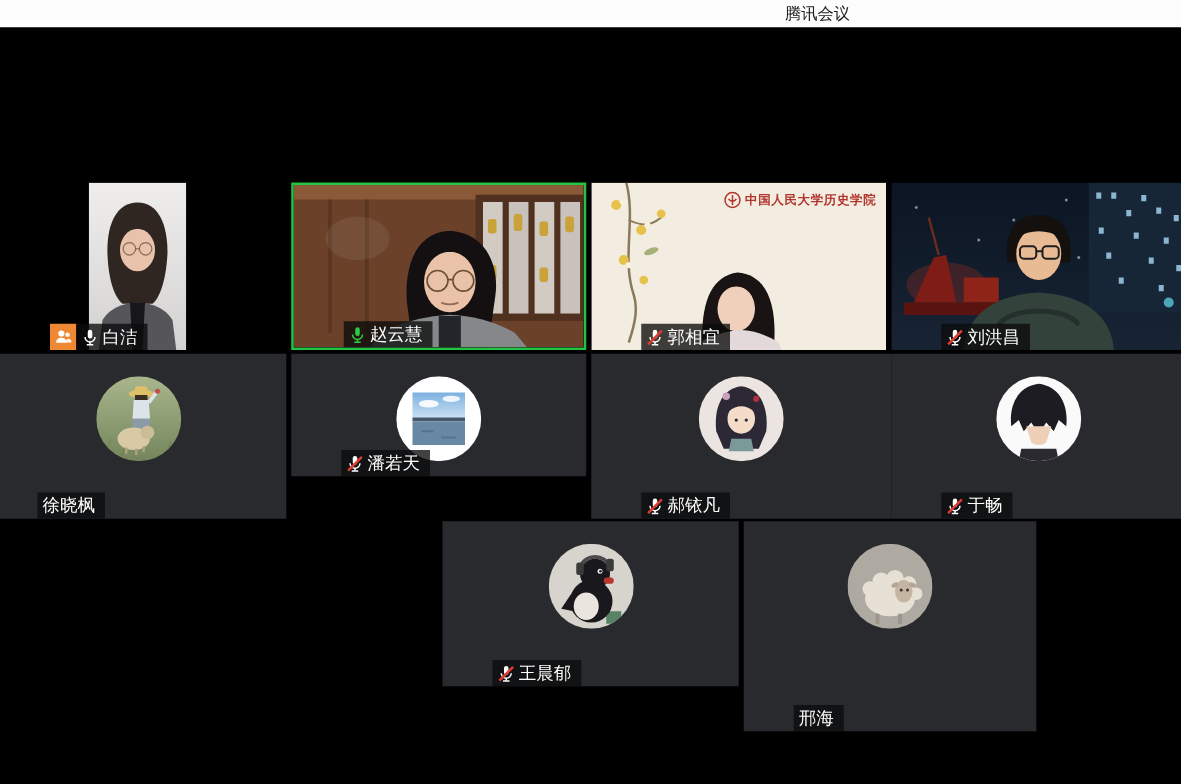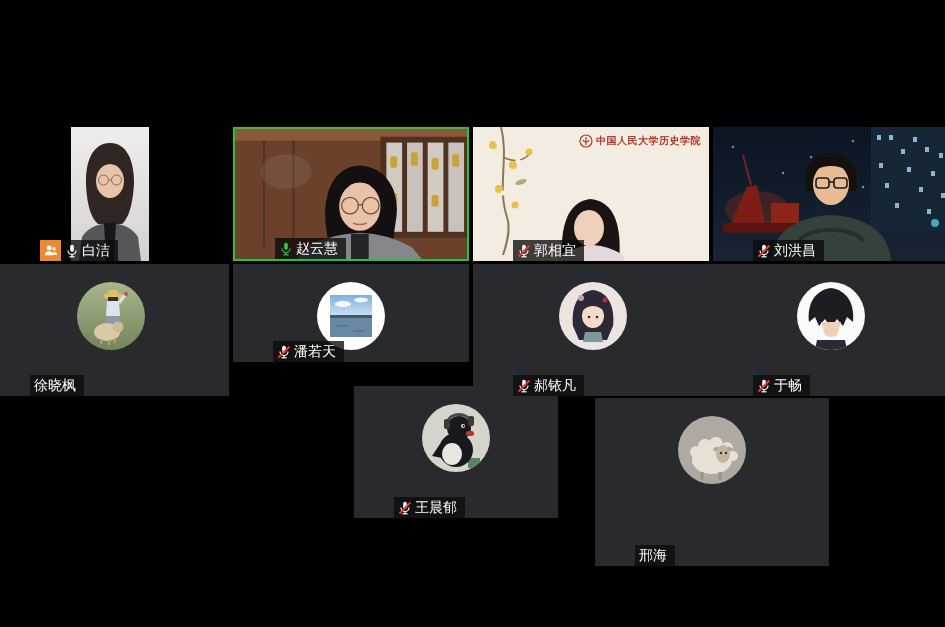--- a/index.html
+++ b/index.html
@@ -2,21 +2,21 @@
 <html><head>
 <meta charset="utf-8">
 <style>
   html,body{margin:0;padding:0;background:#000;}
   .screen{position:relative;width:945px;height:627px;background:#000;overflow:hidden;
           font-family:"Liberation Sans","DejaVu Sans",sans-serif;}
   .titlebar{position:absolute;top:0;left:0;width:945px;height:22px;background:#fdfdfd;}
   .titlebar .title{position:absolute;left:654px;top:50%;transform:translate(-50%,-50%);
           font-size:13px;color:#1c1c1c;white-space:nowrap;}
   .stage{position:absolute;top:22px;left:0;width:945px;height:605px;background:#000;}
-  .tile{position:absolute;overflow:hidden;background:#282a2d;box-sizing:border-box;}
+  .tile{position:absolute;overflow:hidden;background:#282a2d;box-sizing:border-box;margin-top:19px;}
   .tile.cam{background:#000;}
   .tile.active{border:2px solid #23c343;}
   .vid{position:absolute;left:0;top:0;width:100%;height:100%;display:block;}
   .pvid{position:absolute;top:0;height:100%;display:block;}
   .avatar{position:absolute;left:50%;top:18px;transform:translateX(-50%);
           width:68px;height:68px;border-radius:50%;overflow:hidden;}
   .avatar svg{display:block;width:100%;height:100%;}
   .nameplate{position:absolute;left:0;bottom:0;display:flex;align-items:stretch;z-index:5;padding-left:40px;}
   .badge{width:21px;height:21px;background:#ee8833;display:flex;align-items:center;justify-content:center;}
   .label{display:flex;align-items:center;background:rgba(12,12,12,.78);height:21px;
@@ -24,20 +24,23 @@
   .label .mic{margin-right:2px;flex:0 0 auto;}
   .label.noicon{padding-left:4px;}
   .ruc{position:absolute;top:7px;right:8px;display:flex;align-items:center;gap:3px;
        color:#b3362e;font-size:10px;font-weight:bold;letter-spacing:.5px;z-index:4;}
 </style>
 </head>
 <body>
 
 <div class="screen">
 
+  <div class="titlebar">
+    <span class="title">腾讯会议</span>
+  </div>
 
   <div class="stage">
 
     <div class="tile cam" style="left:-8px;top:105px;width:237px;height:134px">
       <svg class="pvid" style="left:79px;width:78px" viewBox="0 0 78 134" preserveAspectRatio="none">
         <defs>
             <linearGradient id="gA" x1="0" y1="0" x2="0" y2="1">
           <stop offset="0" stop-color="#efeeec"></stop>
               <stop offset="1" stop-color="#d3d2d0"></stop>
             </linearGradient>
@@ -338,21 +341,21 @@
             <line x1="8" y1="11.5" x2="8" y2="13.6" stroke="#fff" stroke-width="1.2"></line>
             <line x1="5.4" y1="13.8" x2="10.6" y2="13.8" stroke="#fff" stroke-width="1.2"></line>
             <line x1="2.5" y1="13.5" x2="13.5" y2="2.5" stroke="#e03b30" stroke-width="2"></line>
           </svg>
           <span>于畅</span>
         </span>
       </div>
     </div>
 
 
-    <div class="tile" style="left:354px;top:364px;width:204px;height:132px">
+    <div class="tile" style="left:354px;top:376px;width:237px;height:132px">
       <div class="avatar">
         <svg viewBox="0 0 68 68">
           <rect width="68" height="68" fill="#d7d3cd"></rect>
           <rect x="46" y="54" width="12" height="10" fill="#4a7a5a" opacity=".9"></rect>
           <path d="M18 40 L10 52 L20 54 Z" fill="#19181c"></path>
           <ellipse cx="34" cy="46" rx="17" ry="17" fill="#19181c"></ellipse>
           <circle cx="37" cy="24" r="12" fill="#19181c"></circle>
           <ellipse cx="30" cy="50" rx="10" ry="11" fill="#eae6df"></ellipse>
           <circle cx="41" cy="22" r="2" fill="#e8e8e8"></circle>
             <circle cx="41.4" cy="22" r="1" fill="#19181c"></circle>

